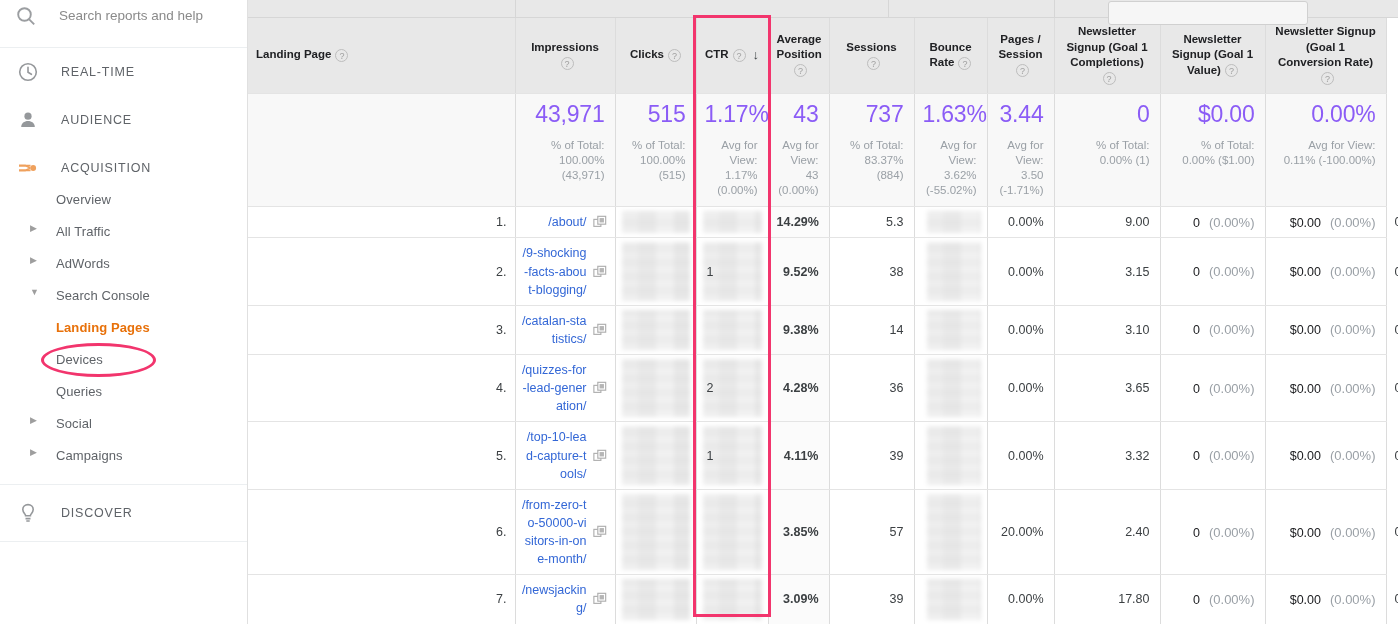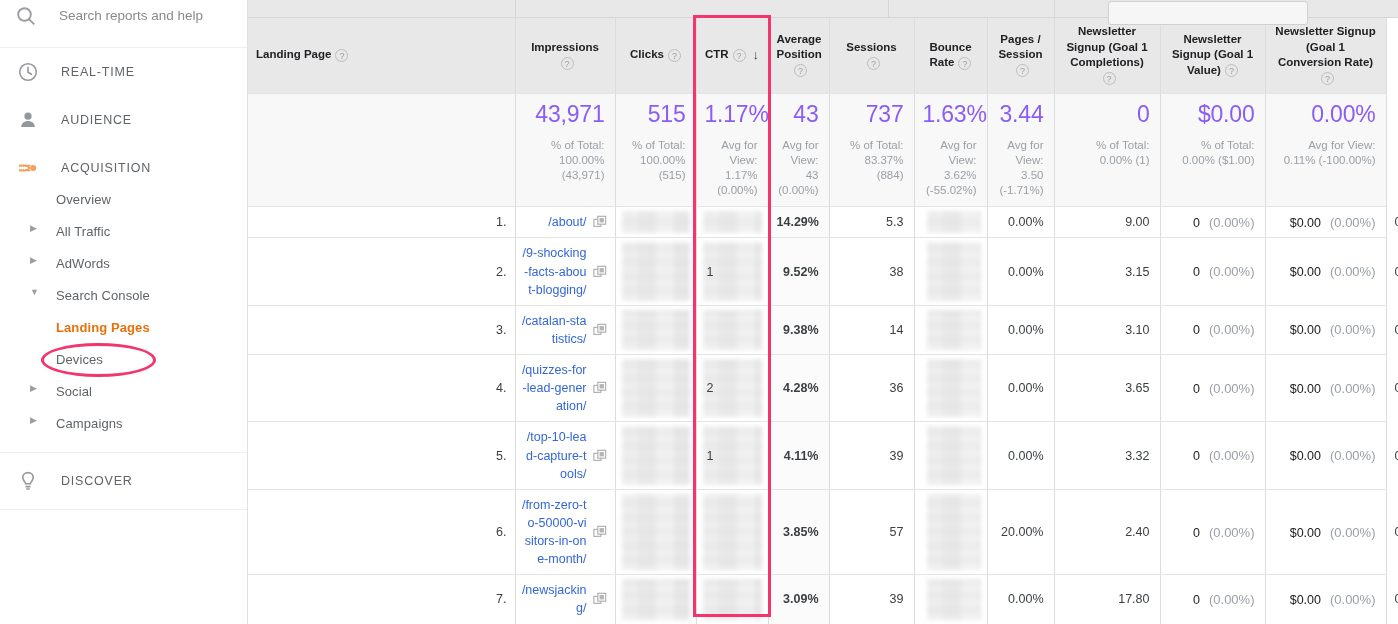--- a/index.html
+++ b/index.html
@@ -232,20 +232,24 @@
       <span class="caret">▼</span>
       <span class="sublabel">Search Console</span>
     </div>
     <div class="sub-item active">
       <span class="caret"></span>
       <span class="sublabel">Landing Pages</span>
     </div>
     <div class="sub-item">
       <span class="caret"></span>
       <span class="sublabel">Devices</span>
+    </div>
+    <div class="sub-item">
+      <span class="caret"></span>
+      <span class="sublabel">Queries</span>
     </div>
     <div class="sub-item">
       <span class="caret">▶</span>
       <span class="sublabel">Social</span>
     </div>
     <div class="sub-item">
       <span class="caret">▶</span>
       <span class="sublabel">Campaigns</span>
     </div>
 

